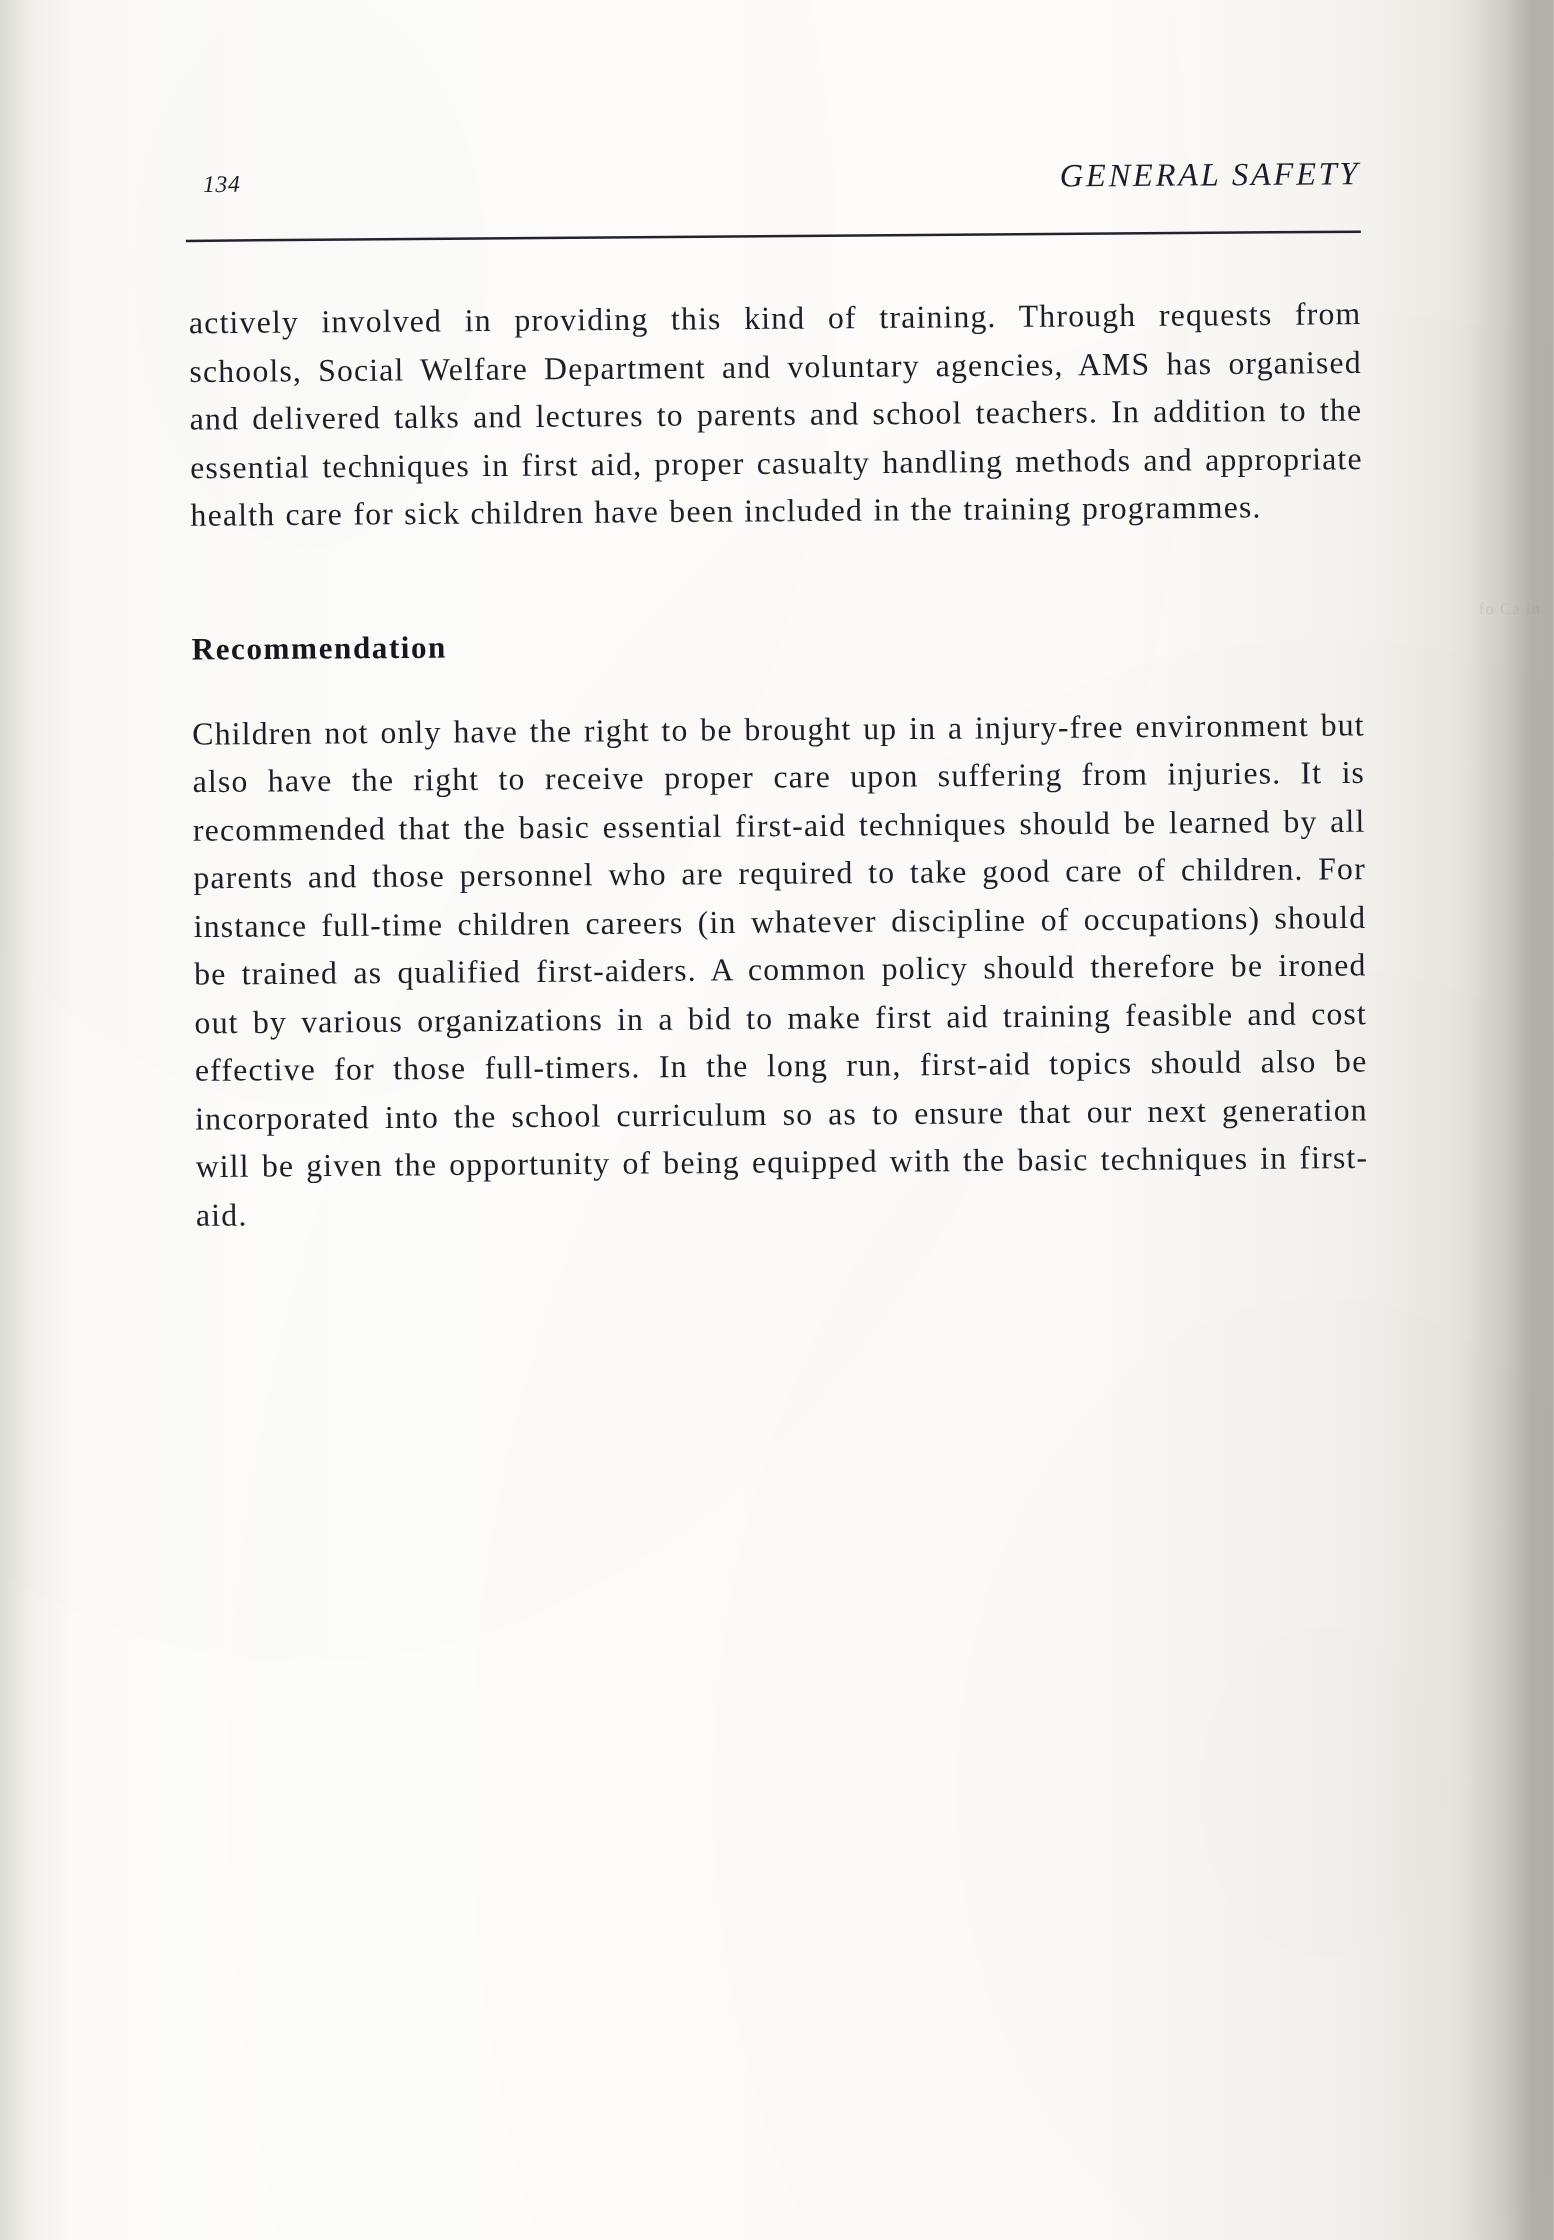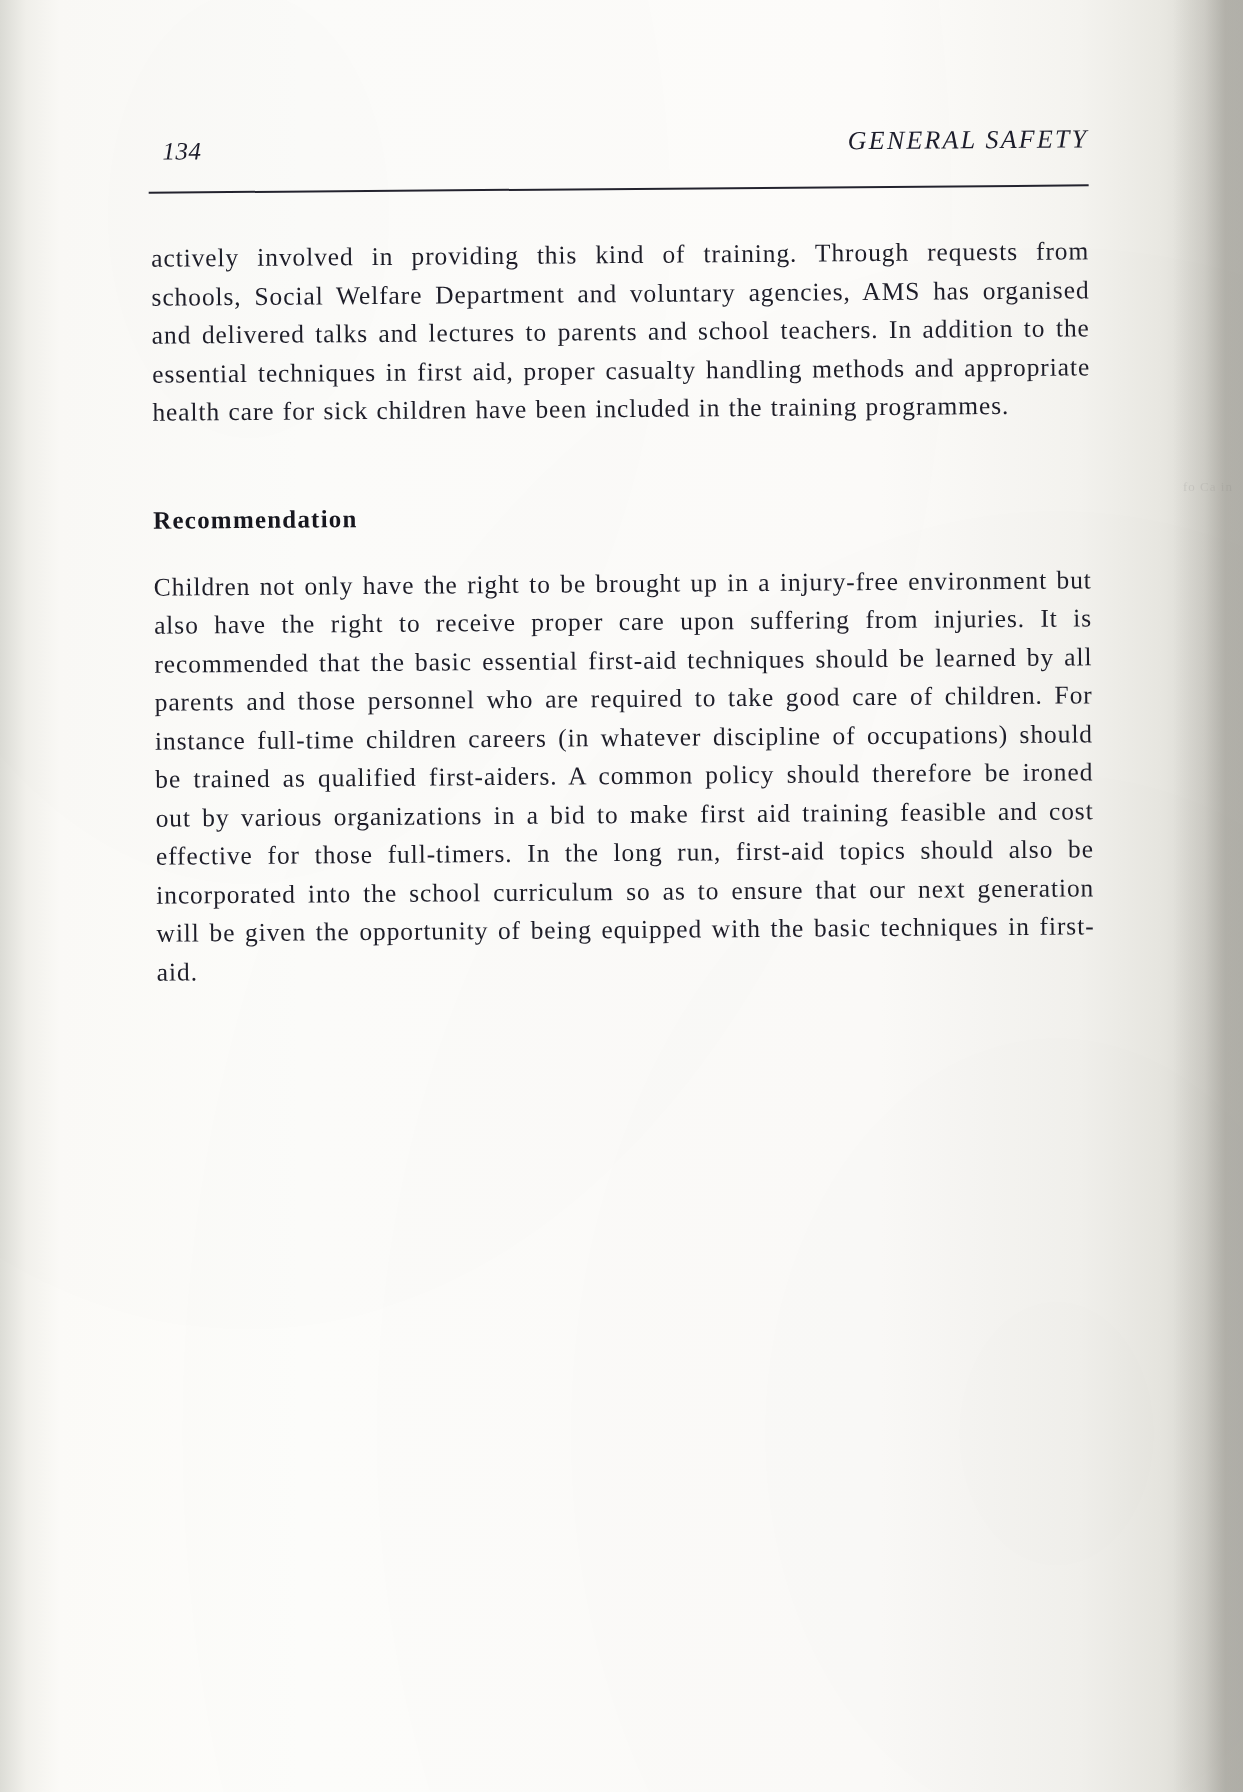--- a/index.html
+++ b/index.html
@@ -72,21 +72,21 @@
     top: 120px;
     width: 940px;
     height: 56px;
   }
   .folio {
     position: absolute;
     left: 14px;
     top: 14px;
     font-family: "Liberation Serif", serif;
     font-style: italic;
-    font-size: 25px;
+    font-size: 19px;
     color: #1d1d2b;
     letter-spacing: 0.5px;
   }
   .running-head {
     position: absolute;
     right: 0px;
     top: 8px;
     font-family: "Liberation Serif", serif;
     font-style: italic;
     font-size: 26px;

